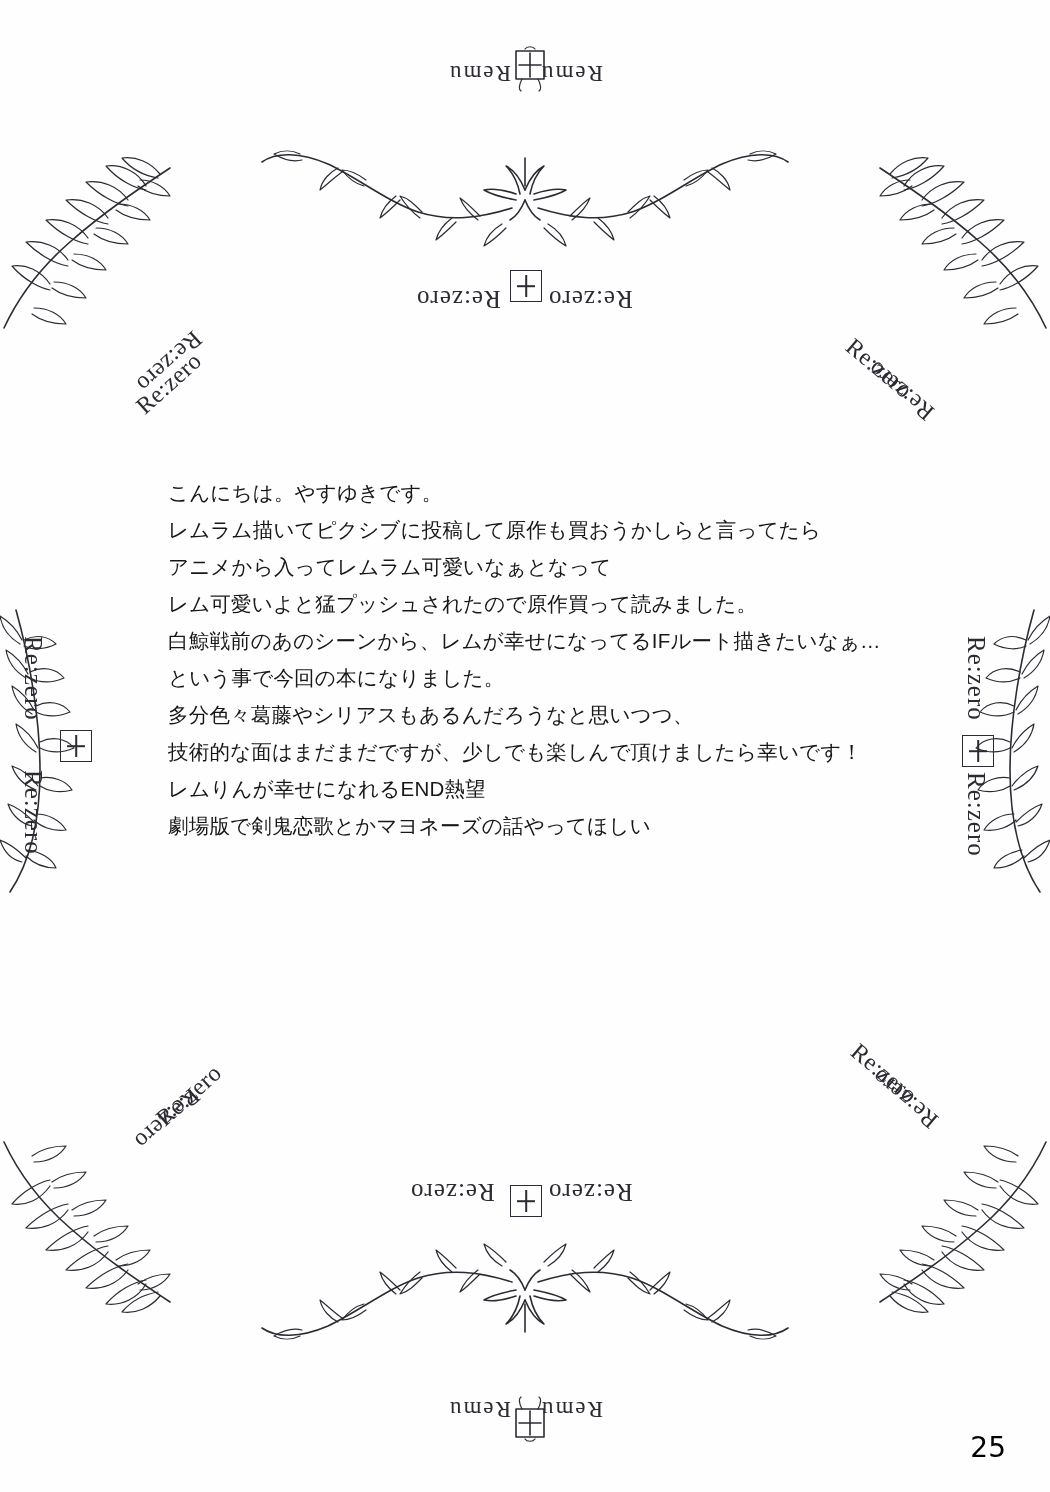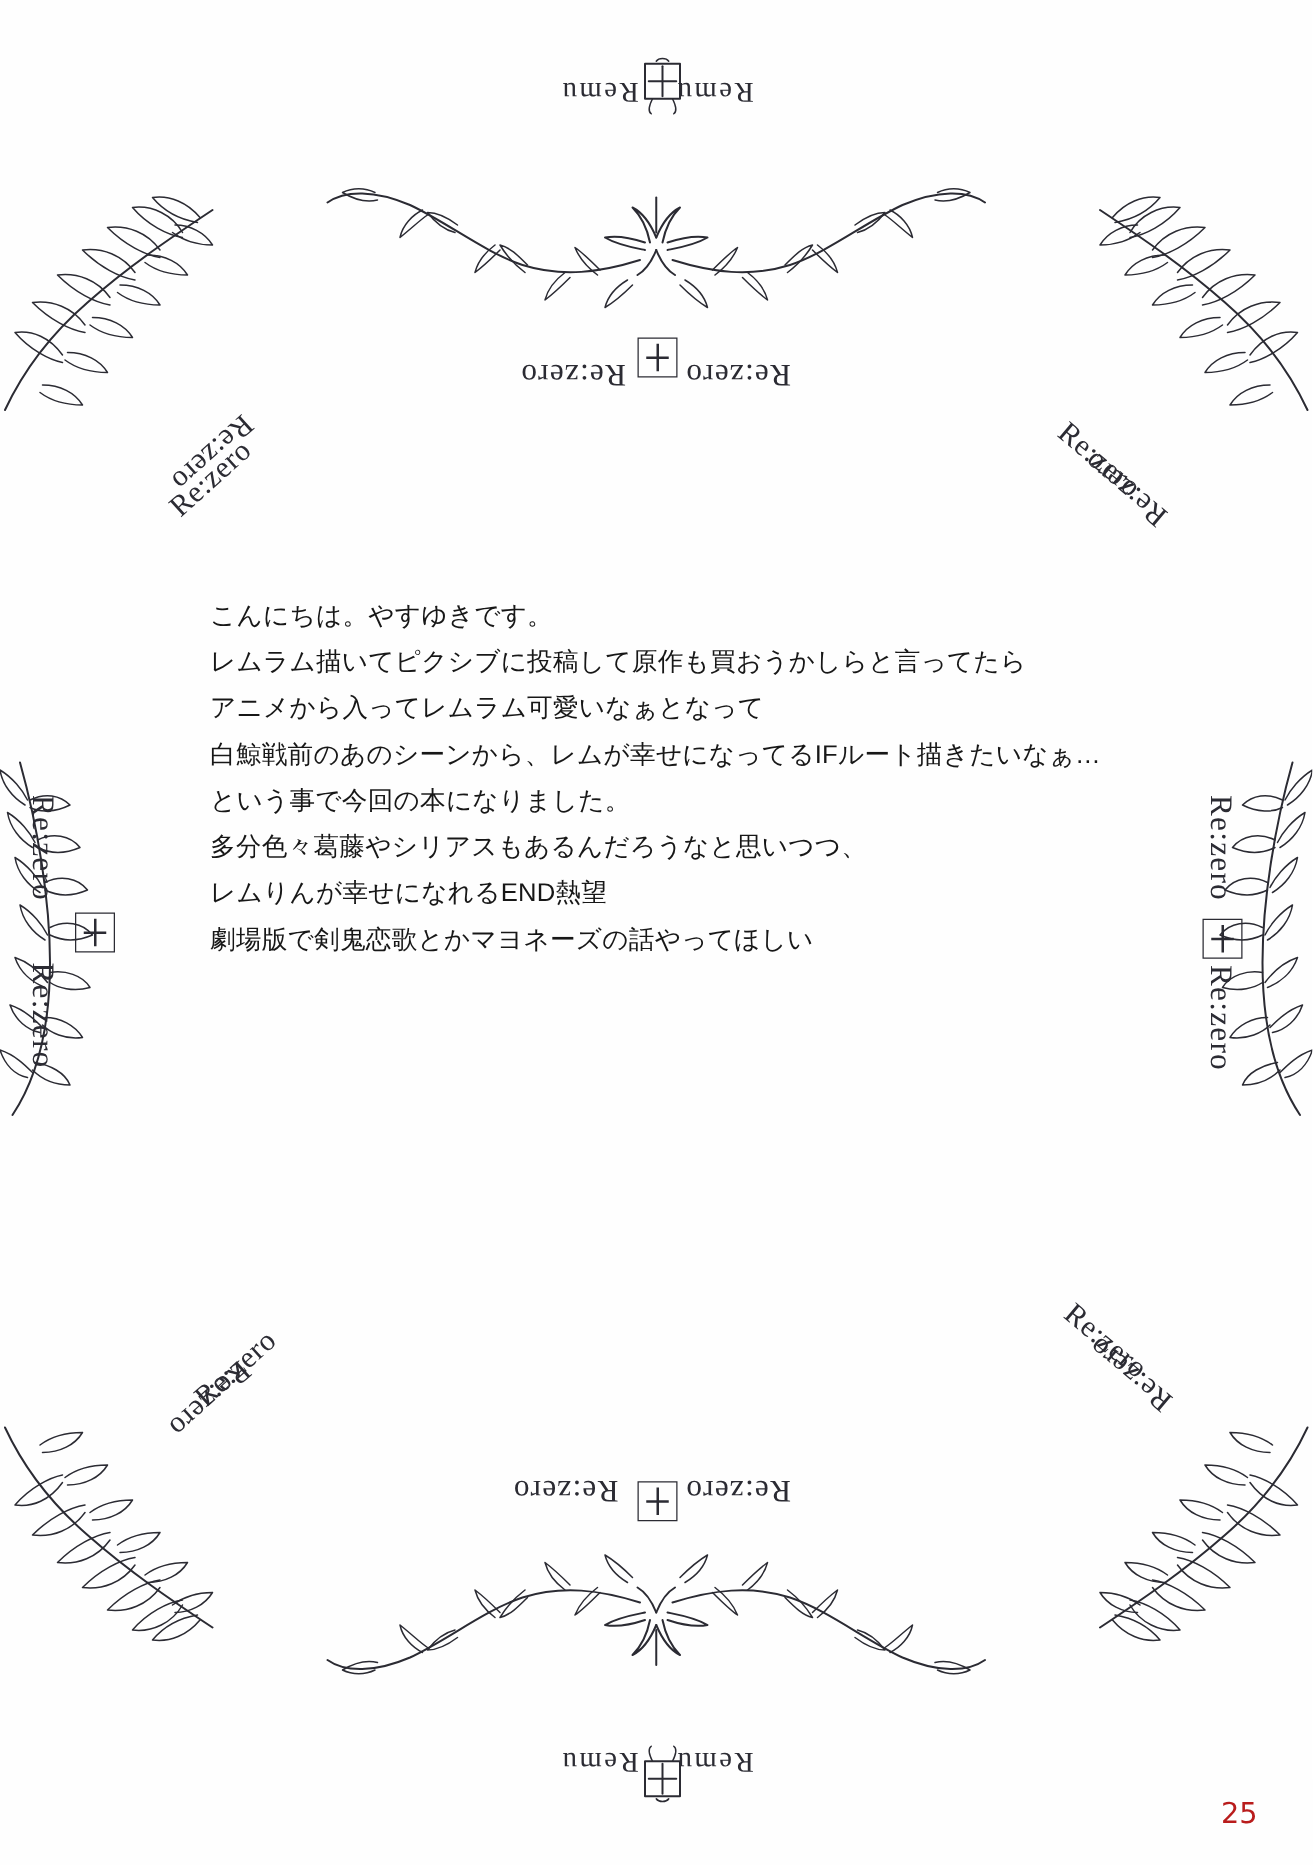--- a/index.html
+++ b/index.html
@@ -109,22 +109,22 @@
     color: #171717;
     letter-spacing: 0.2px;
   }
 
   
   .page-number {
     position: absolute;
     right: 44px;
     bottom: 28px;
     font-family: "DejaVu Sans", "Liberation Sans", sans-serif;
-    font-size: 23px;
-    color: #b91c1c;
+    font-size: 28px;
+    color: #000000;
   }
 </style>
 </head>
 <body>
 
 <div class="page">
 
   <div class="ornament" style="left:505px; top:45px;">
     <svg width="50" height="48" viewBox="0 0 50 48">
       <rect class="orn-stroke" x="11" y="6" width="28" height="28"></rect>
@@ -267,23 +267,25 @@
     </svg>
   </div>
   <div class="emblem" style="left:962px; top:735px;"></div>
   <div class="label label-zero" style="left:990px; top:636px; transform:rotate(90deg); transform-origin:left top;">Re:zero</div>
   <div class="label label-zero" style="left:990px; top:772px; transform:rotate(90deg); transform-origin:left top;">Re:zero</div>
 
   <div class="afterword">
     <p>こんにちは。やすゆきです。</p>
     <p>レムラム描いてピクシブに投稿して原作も買おうかしらと言ってたら</p>
     <p>アニメから入ってレムラム可愛いなぁとなって</p>
+    <p>レム可愛いよと猛プッシュされたので原作買って読みました。</p>
     <p>白鯨戦前のあのシーンから、レムが幸せになってるIFルート描きたいなぁ…</p>
     <p>という事で今回の本になりました。</p>
     <p>多分色々葛藤やシリアスもあるんだろうなと思いつつ、</p>
+    <p>技術的な面はまだまだですが、少しでも楽しんで頂けましたら幸いです！</p>
     <p>レムりんが幸せになれるEND熱望</p>
     <p>劇場版で剣鬼恋歌とかマヨネーズの話やってほしい</p>
   </div>
 
   <div class="label label-rezero-small flip" style="left:128px; top:1105px; transform:rotate(138deg);">Re:zero</div>
   <div class="label label-rezero-small" style="left:150px; top:1082px; transform:rotate(-42deg);">Re:zero</div>
 
   <div class="label label-rezero-small" style="left:845px; top:1060px; transform:rotate(40deg);">Re:zero</div>
   <div class="label label-rezero-small flip" style="left:866px; top:1085px; transform:rotate(-140deg);">Re:zero</div>
 

